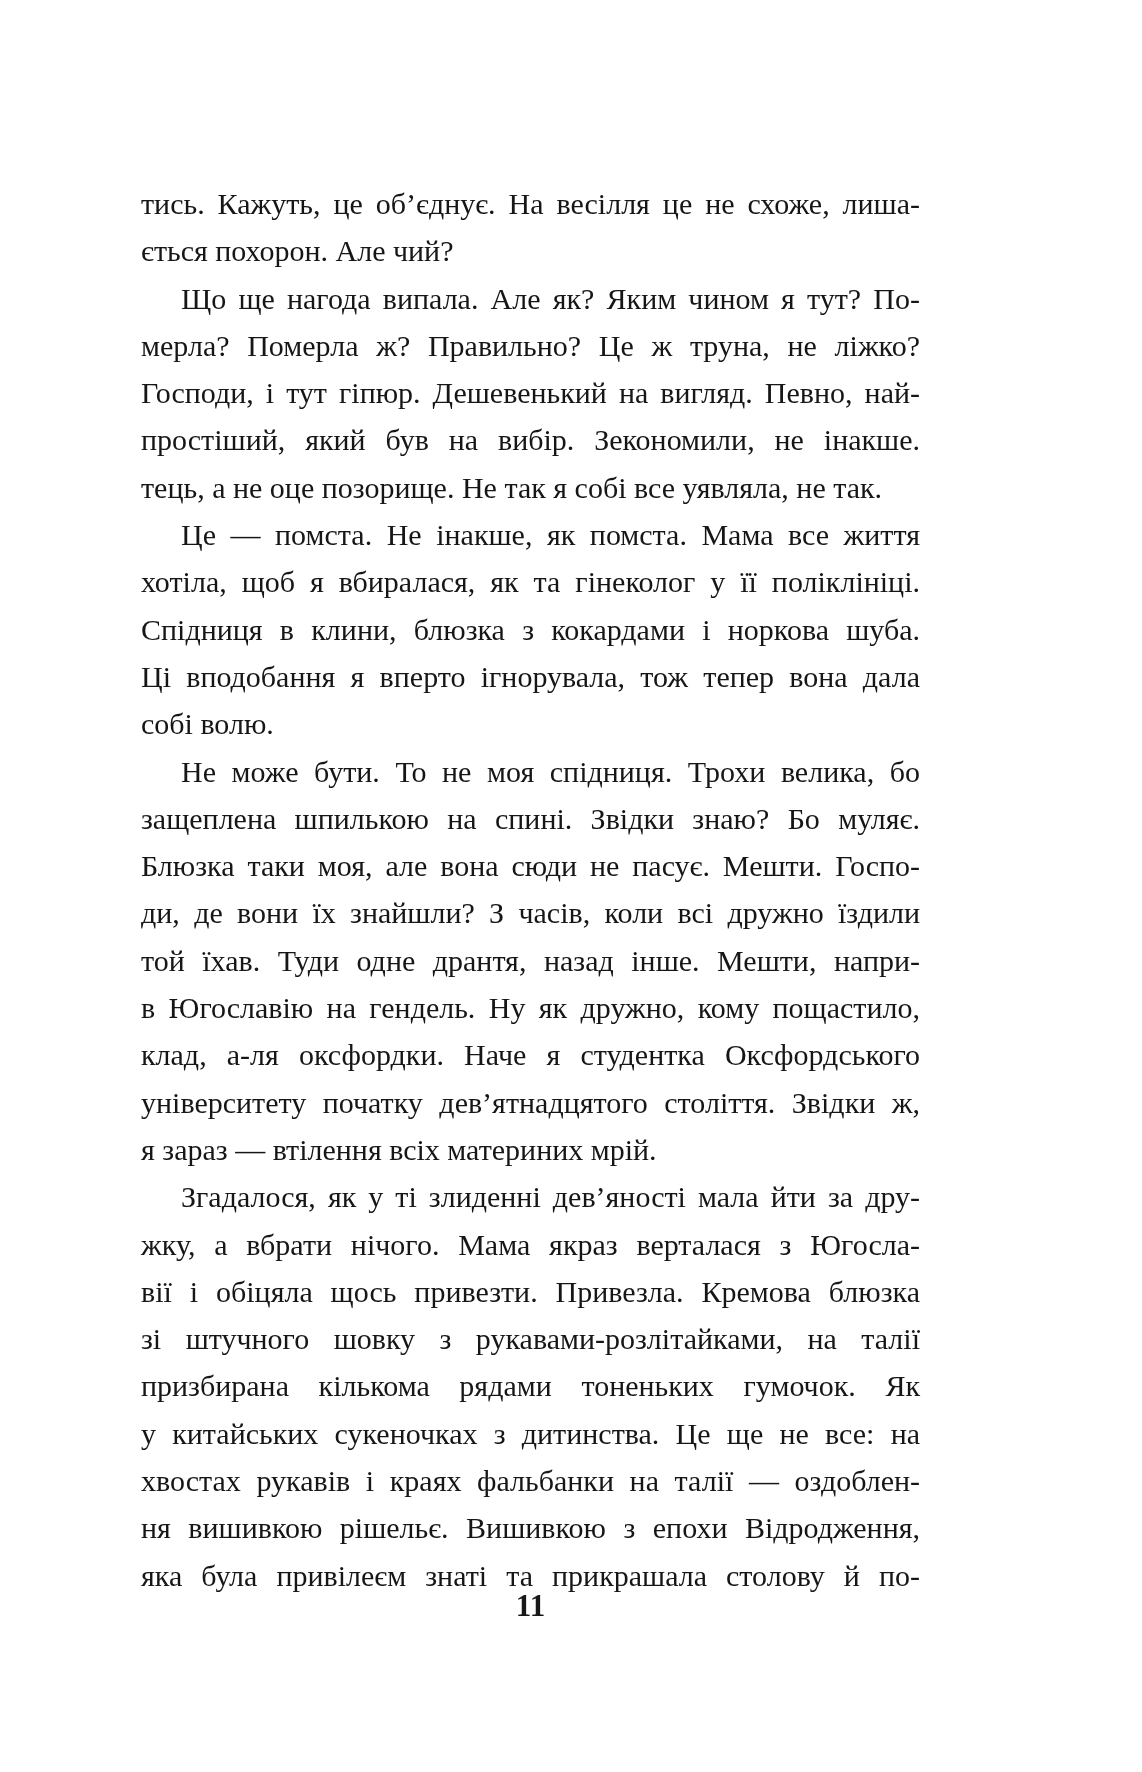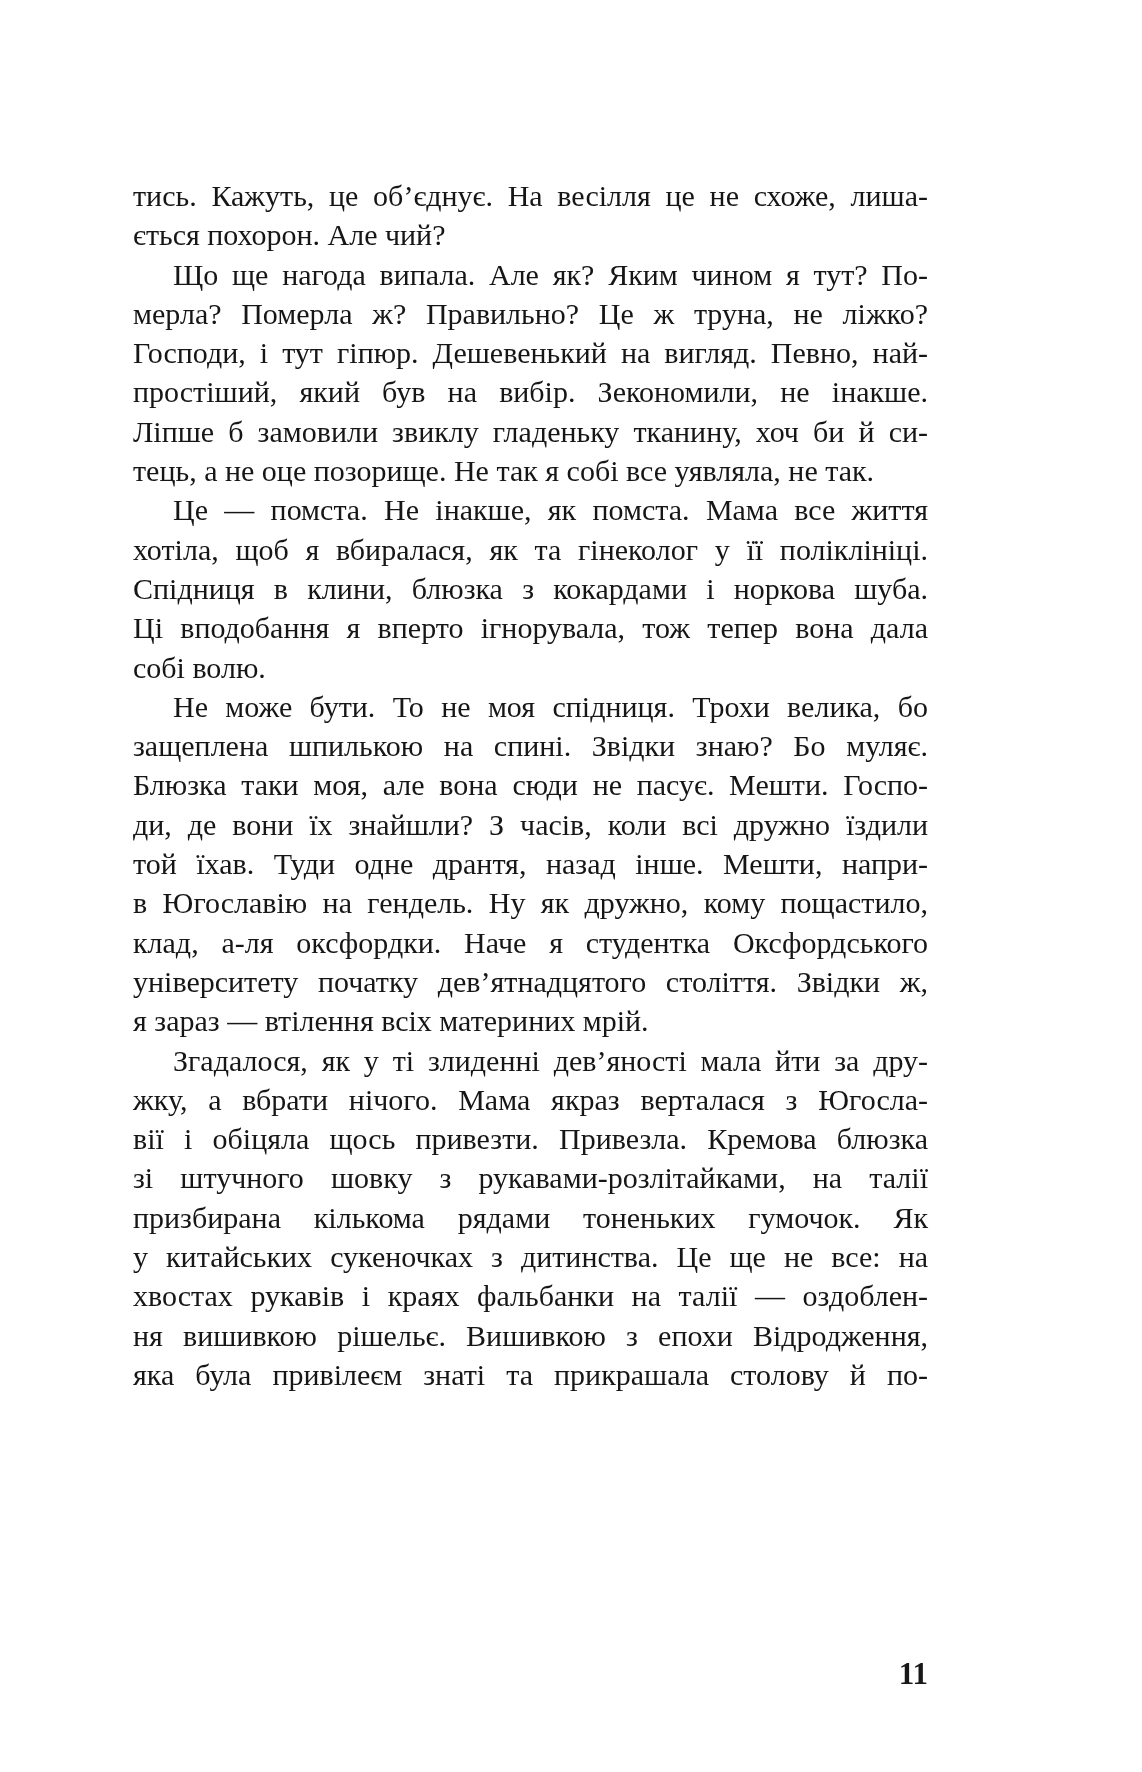--- a/index.html
+++ b/index.html
@@ -21,37 +21,37 @@
     top: 176px;
     width: 795px;
     font-size: 30px;
     line-height: 39.3px;
   }
   .paragraph {
     margin: 0;
     padding: 0;
   }
   .text-line {
-    margin: 0;
+    margin: 8px;
     padding: 0;
     text-align: left;
   }
   .text-line.just {
     text-align: justify;
     text-align-last: justify;
   }
   .text-line.indent {
     padding-left: 40px;
   }
   .page-footer {
     position: absolute;
     left: 133px;
-    top: 1658px;
+    top: 1590px;
     width: 795px;
-    text-align: right;
+    text-align: center;
   }
   .page-number {
     display: inline-block;
     font-size: 31px;
     font-weight: 700;
     color: #181818;
     line-height: 1;
   }
 </style>
 </head>
@@ -61,21 +61,20 @@
   <section class="text-block" id="text-block">
       <div class="paragraph">
         <div class="text-line just">тись. Кажуть, це об’єднує. На весілля це не схоже, лиша-</div>
         <div class="text-line">ється похорон. Але чий?</div>
       </div>
       <div class="paragraph">
         <div class="text-line just indent">Що ще нагода випала. Але як? Яким чином я тут? По-</div>
         <div class="text-line just">мерла? Померла ж? Правильно? Це ж труна, не ліжко?</div>
         <div class="text-line just">Господи, і тут гіпюр. Дешевенький на вигляд. Певно, най-</div>
         <div class="text-line just">простіший, який був на вибір. Зекономили, не інакше.</div>
-        <div class="text-line just">Ліпше б замовили звиклу гладеньку тканину, хоч би й си-</div>
         <div class="text-line">тець, а не оце позорище. Не так я собі все уявляла, не так.</div>
       </div>
       <div class="paragraph">
         <div class="text-line just indent">Це — помста. Не інакше, як помста. Мама все життя</div>
         <div class="text-line just">хотіла, щоб я вбиралася, як та гінеколог у її поліклініці.</div>
         <div class="text-line just">Спідниця в клини, блюзка з кокардами і норкова шуба.</div>
         <div class="text-line just">Ці вподобання я вперто ігнорувала, тож тепер вона дала</div>
         <div class="text-line">собі волю.</div>
       </div>
       <div class="paragraph">

